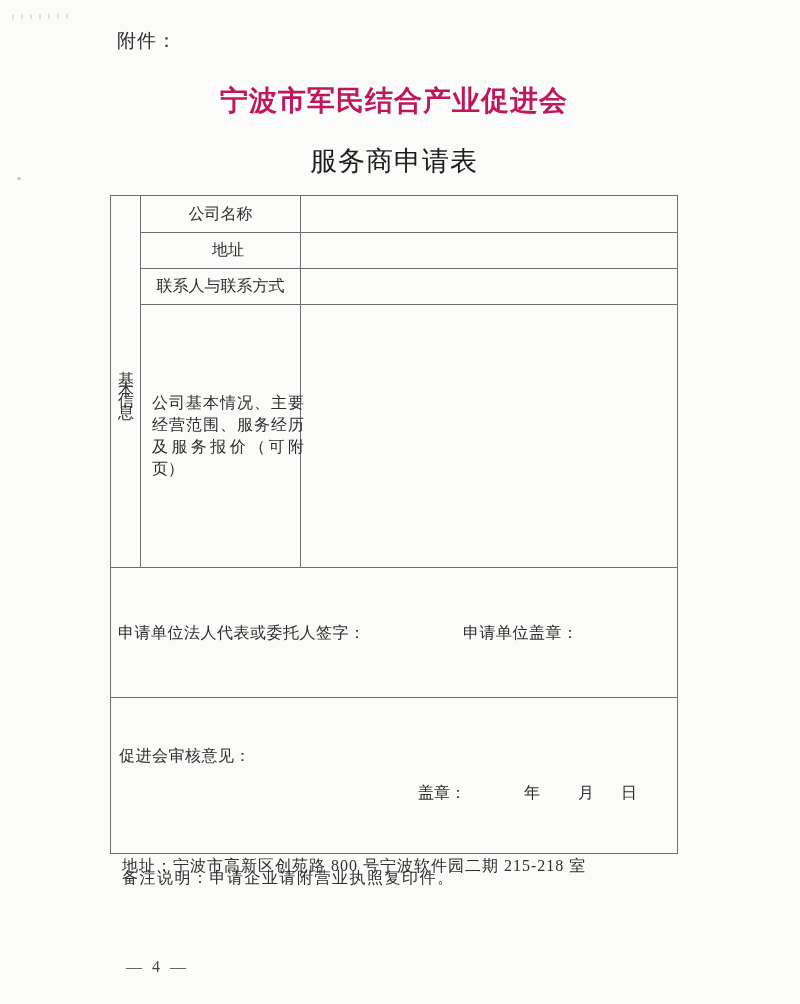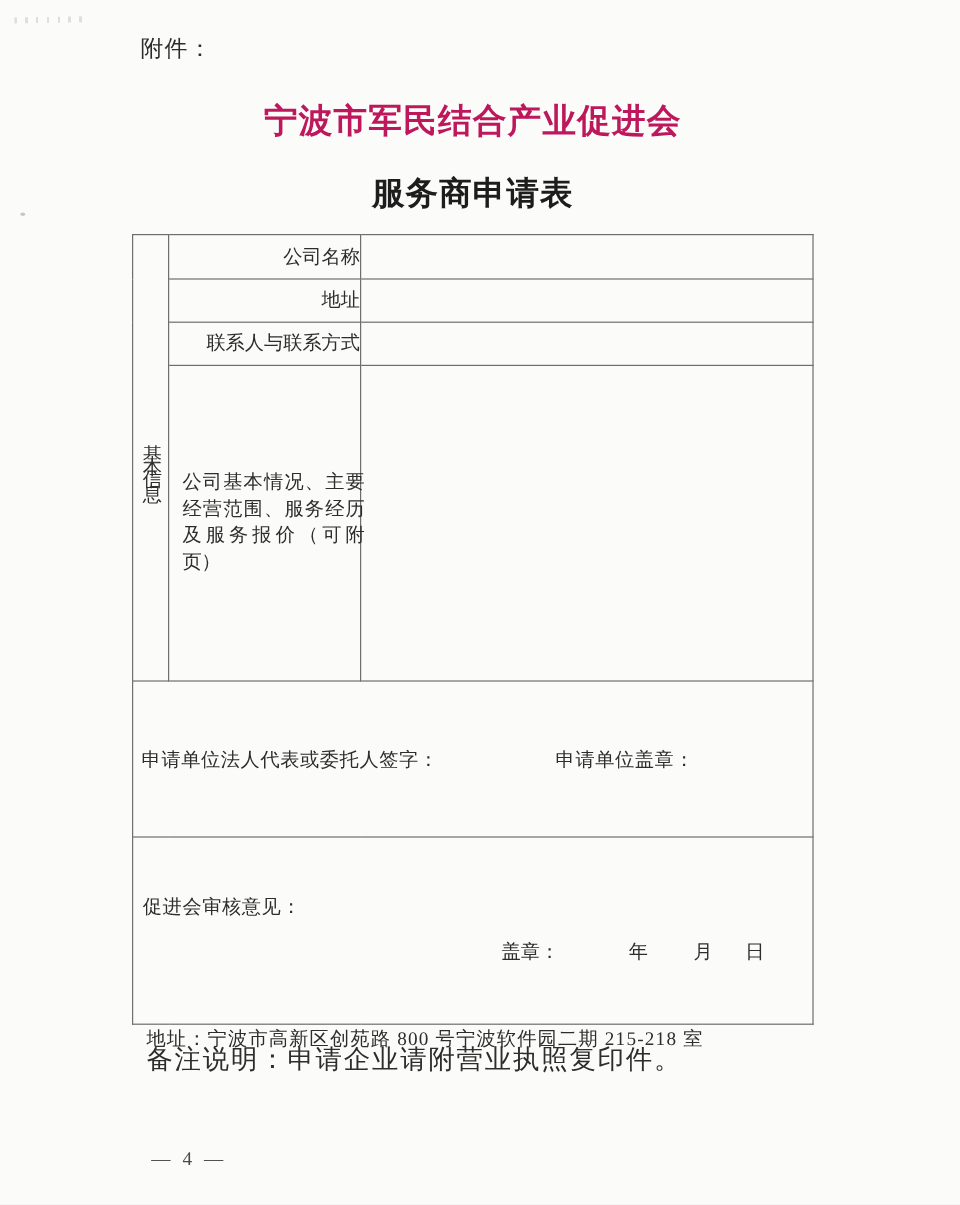--- a/index.html
+++ b/index.html
@@ -48,21 +48,21 @@
     font-weight: bold;
     color: #be185d;
     letter-spacing: 1px;
   }
   .subtitle {
     position: absolute;
     left: 110px; top: 143px;
     width: 568px;
     text-align: center;
     font-size: 27px;
-    font-weight: bold;
+    font-weight: normal;
     color: #1d1d1d;
     letter-spacing: 1px;
   }
   table.form-table {
     position: absolute;
     left: 110px; top: 195px;
     width: 568px;
     border-collapse: collapse;
     table-layout: fixed;
     font-size: 16px;
@@ -84,21 +84,21 @@
   .r6 td { height: 155px; }
   .section-cell { text-align: center; }
   .vtext {
     display: inline-block;
     writing-mode: vertical-rl;
     text-orientation: upright;
     letter-spacing: 11px;
     font-size: 16px;
     line-height: 30px;
   }
-  .label-cell { text-align: right; }
+  .label-cell { text-align: center; }
   .big-label-cell { text-align: left; }
   .big-label-text {
     width: 152px;
     margin-left: 11px;
     line-height: 22px;
     text-align: justify;
   }
   .sig-cell { position: relative; }
   .sig-left {
     position: absolute;
@@ -116,21 +116,21 @@
     left: 8px; top: 48px;
     letter-spacing: 0.5px;
   }
   .seal-label  { position: absolute; left: 307px; top: 85px; }
   .year-label  { position: absolute; left: 413px; top: 85px; }
   .month-label { position: absolute; left: 467px; top: 85px; }
   .day-label   { position: absolute; left: 510px; top: 85px; }
   .footer-note {
     position: absolute;
     left: 122px; top: 868px;
-    font-size: 22px;
+    font-size: 16px;
     letter-spacing: 1.5px;
   }
   .footer-address {
     position: absolute;
     left: 122px; top: 856px;
     font-size: 16px;
     letter-spacing: 1px;
   }
   .page-number {
     position: absolute;

